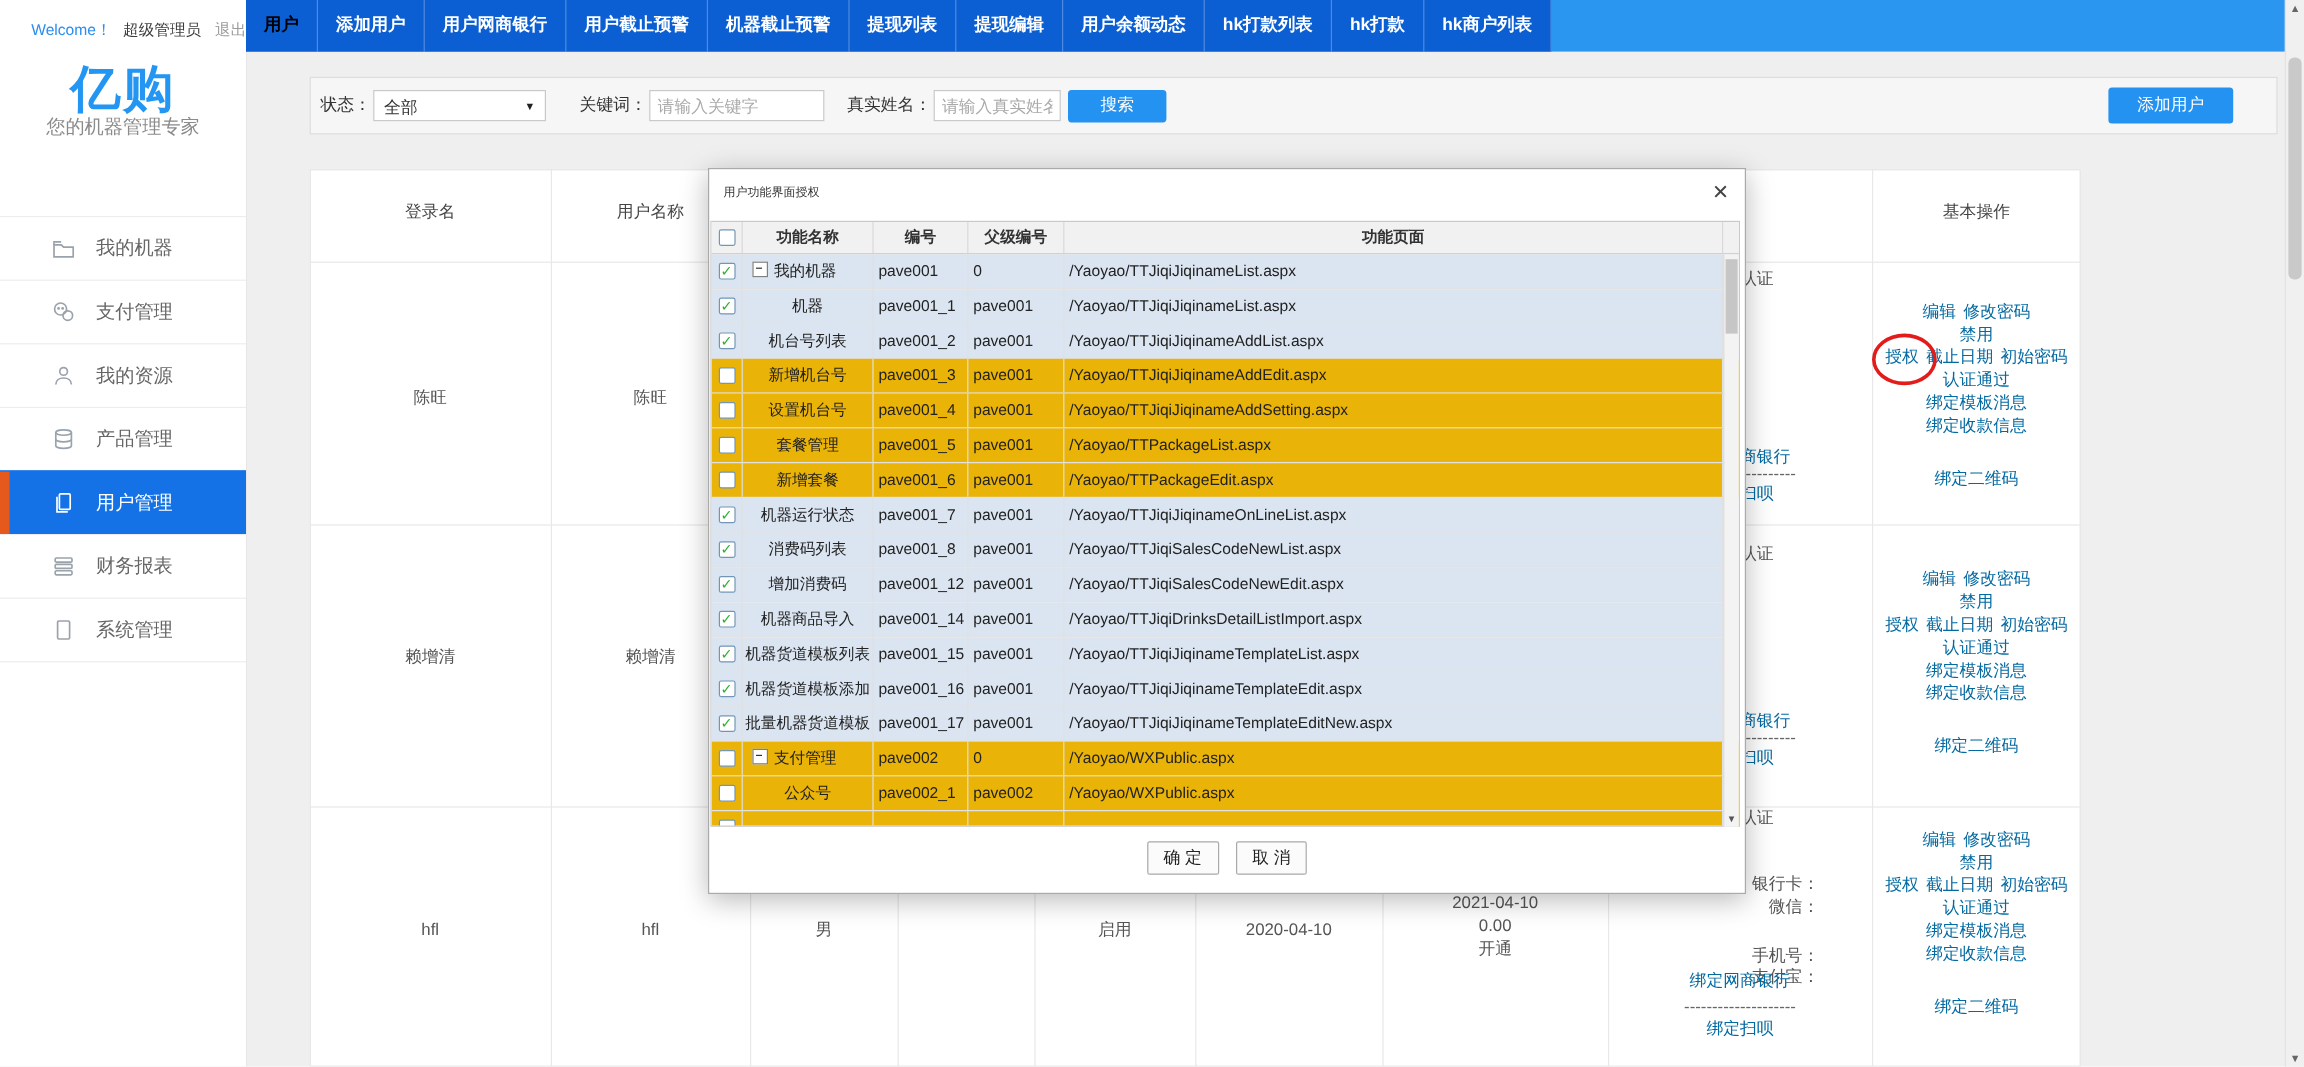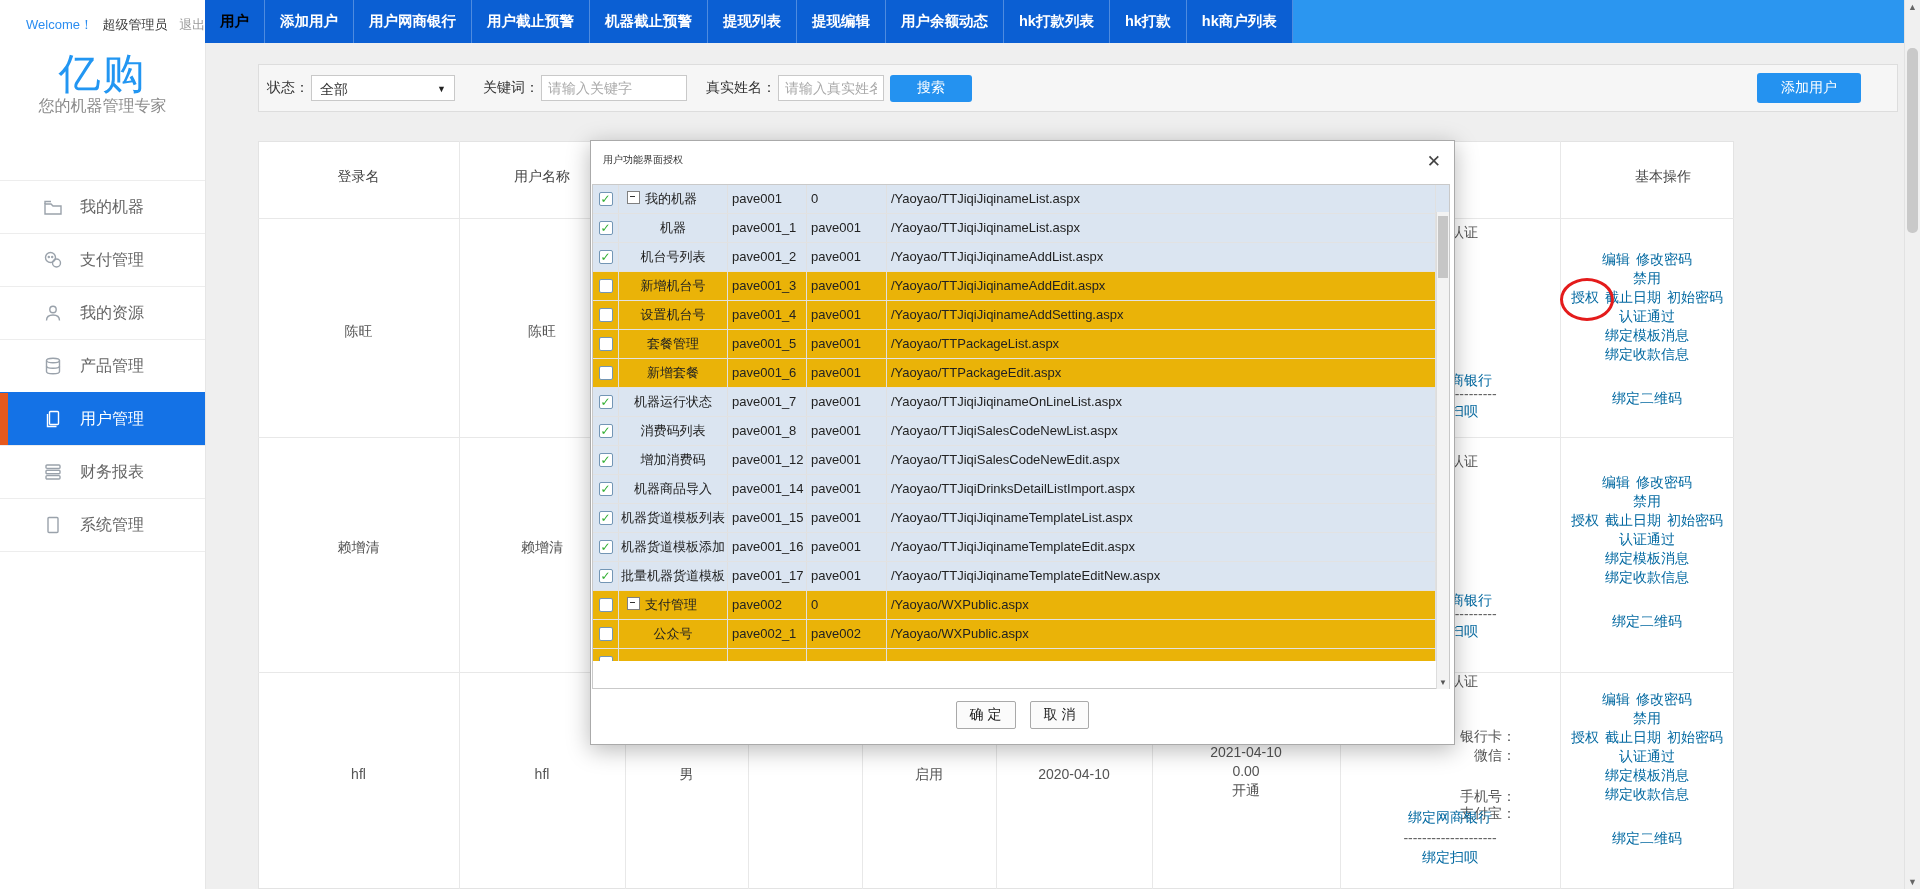--- a/index.html
+++ b/index.html
@@ -2,21 +2,21 @@
 <html><head>
 <meta charset="utf-8">
 <style>
   html,body{margin:0;padding:0;background:#fff;}
   #canvas{position:relative;width:1920px;height:889px;overflow:hidden;
     font-family:"Liberation Sans","DejaVu Sans",sans-serif;background:#efefef;}
   
   #sidebar{position:absolute;left:0;top:0;width:205px;height:889px;background:#fff;border-right:1px solid #e6e6e6;z-index:2;}
   #welcome{position:absolute;left:26px;top:16px;font-size:13px;white-space:nowrap;}
   #welcome .w1{color:#2b8df0;} #welcome .w2{color:#3c3c3c;margin-left:6px;} #welcome .w3{color:#9a9a9a;margin-left:8px;cursor:pointer;}
-  #brand{position:absolute;left:0;top:46px;width:205px;text-align:center;font-size:42px;font-weight:normal;color:#2296f2;letter-spacing:2px;}
+  #brand{position:absolute;left:0;top:46px;width:205px;text-align:center;font-size:42px;font-weight:bold;color:#2296f2;letter-spacing:2px;}
   #tagline{position:absolute;left:0;top:96px;width:205px;text-align:center;font-size:16px;color:#8b8b8b;}
   #side-menu{position:absolute;left:0;top:180px;width:205px;}
   .mitem{position:relative;height:52px;border-top:1px solid #ededed;display:flex;align-items:center;cursor:pointer;color:#666;}
   .mitem:last-child{border-bottom:1px solid #ededed;}
   .mitem .micon{position:absolute;left:42px;width:22px;height:22px;color:#9aa2ab;display:flex;align-items:center;}
   .mitem .mlabel{position:absolute;left:80px;font-size:16px;}
   .mitem.active{background:#1472e6;border-top-color:#1472e6;color:#fff;padding-left:12px;}
   .mitem.active .micon{color:#fff;}
   .mitem.active::before{content:"";position:absolute;left:0;top:0;width:8px;height:100%;background:#e5591d;}
   
@@ -203,21 +203,21 @@
   <i class="vline" style="left:996px;"></i>
   <i class="vline" style="left:1152px;"></i>
   <i class="vline" style="left:1340px;"></i>
   <i class="vline" style="left:1560px;"></i>
   <i class="hline" style="top:218px;"></i>
   <i class="hline" style="top:437px;"></i>
   <i class="hline" style="top:672px;"></i>
 
   <div class="th" style="left:258px;width:201px;">登录名</div>
   <div class="th" style="left:459px;width:166px;">用户名称</div>
-  <div class="th" style="left:1560px;width:174px;margin-left:16px;">基本操作</div>
+  <div class="th" style="left:1560px;width:174px;">基本操作</div>
 
   <div class="tcell" style="left:258px;width:201px;top:322px;">陈旺</div>
   <div class="tcell" style="left:459px;width:166px;top:322px;">陈旺</div>
   <span class="certline" style="top:224px;">认证</span>
   <span class="cauth link" style="top:371px;">绑定网商银行</span>
   <span class="cauth divtxt" style="top:385px;">--------------------</span>
   <span class="cauth link" style="top:402px;">绑定扫呗</span>
   <div class="actions" id="actions-r0" style="top:250px;">
       <div class="aline"><span class="link">编辑</span><span class="link">修改密码</span></div>
       <div class="aline"><span class="link">禁用</span></div>
@@ -267,20 +267,29 @@
       <div class="aline"><span class="link">认证通过</span></div>
       <div class="aline"><span class="link">绑定模板消息</span></div>
       <div class="aline"><span class="link">绑定收款信息</span></div>
       <div class="aline"><span class="link">绑定二维码</span></div>
     </div>
 
   <div id="modal">
     <div id="modal-title">用户功能界面授权</div>
     <div id="modal-close">✕</div>
     <div id="mtable">
+      <div id="mhead">
+        <div class="hc mc-cb">
+            <span class="cb"></span>
+          </div>
+        <div class="hc">功能名称</div>
+        <div class="hc">编号</div>
+        <div class="hc">父级编号</div>
+        <div class="hc">功能页面</div>
+      </div>
       <div id="mrows">
           <div class="mrow hl">
             <div class="mc-cb">
               <span class="cb">✓</span>
             </div>
             <div class="mc-name parent"><span class="minus"></span>我的机器</div>
             <div class="mc-code">pave001</div>
             <div class="mc-parent">0</div>
             <div class="mc-page">/Yaoyao/TTJiqiJiqinameList.aspx</div>
           </div>

